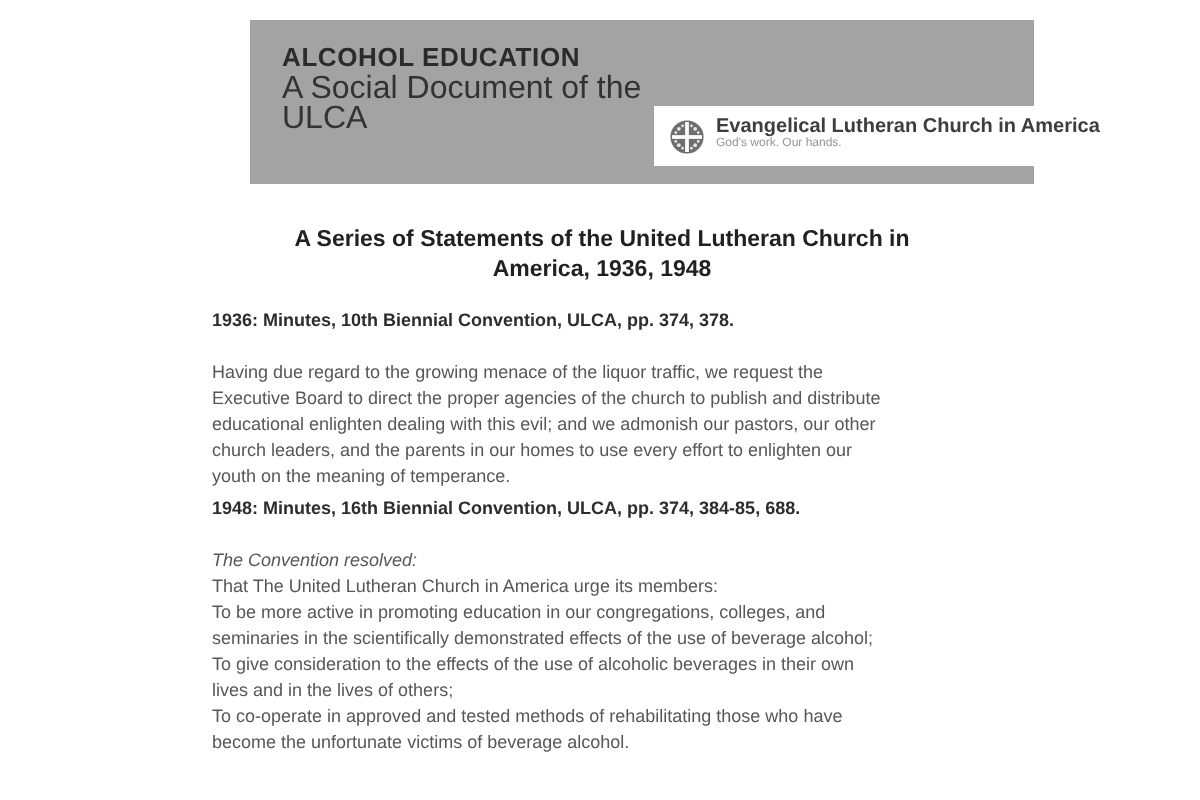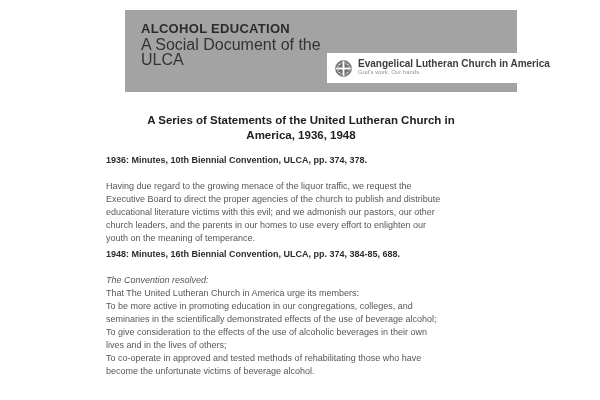--- a/index.html
+++ b/index.html
@@ -142,21 +142,21 @@
   <div class="doc-title">
     <div>A Series of Statements of the United Lutheran Church in</div>
     <div>America, 1936, 1948</div>
   </div>
 
   <div class="sec-heading heading-1936">1936: Minutes, 10th Biennial Convention, ULCA, pp. 374, 378.</div>
 
   <div class="body-block para-1936">
     <div>Having due regard to the growing menace of the liquor traffic, we request the</div>
     <div>Executive Board to direct the proper agencies of the church to publish and distribute</div>
-    <div>educational literature victims with this evil; and we admonish our pastors, our other</div>
+    <div>educational enlighten dealing with this evil; and we admonish our pastors, our other</div>
     <div>church leaders, and the parents in our homes to use every effort to enlighten our</div>
     <div>youth on the meaning of temperance.</div>
   </div>
 
   <div class="sec-heading heading-1948">1948: Minutes, 16th Biennial Convention, ULCA, pp. 374, 384-85, 688.</div>
 
   <div class="body-block para-1948">
     <div class="italic-line">The Convention resolved:</div>
     <div>That The United Lutheran Church in America urge its members:</div>
     <div>To be more active in promoting education in our congregations, colleges, and</div>

